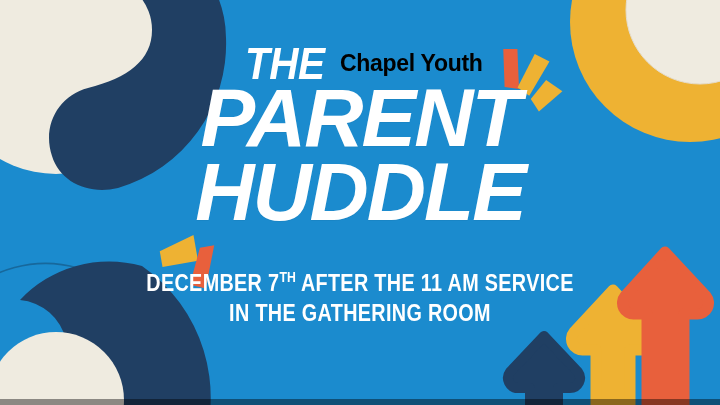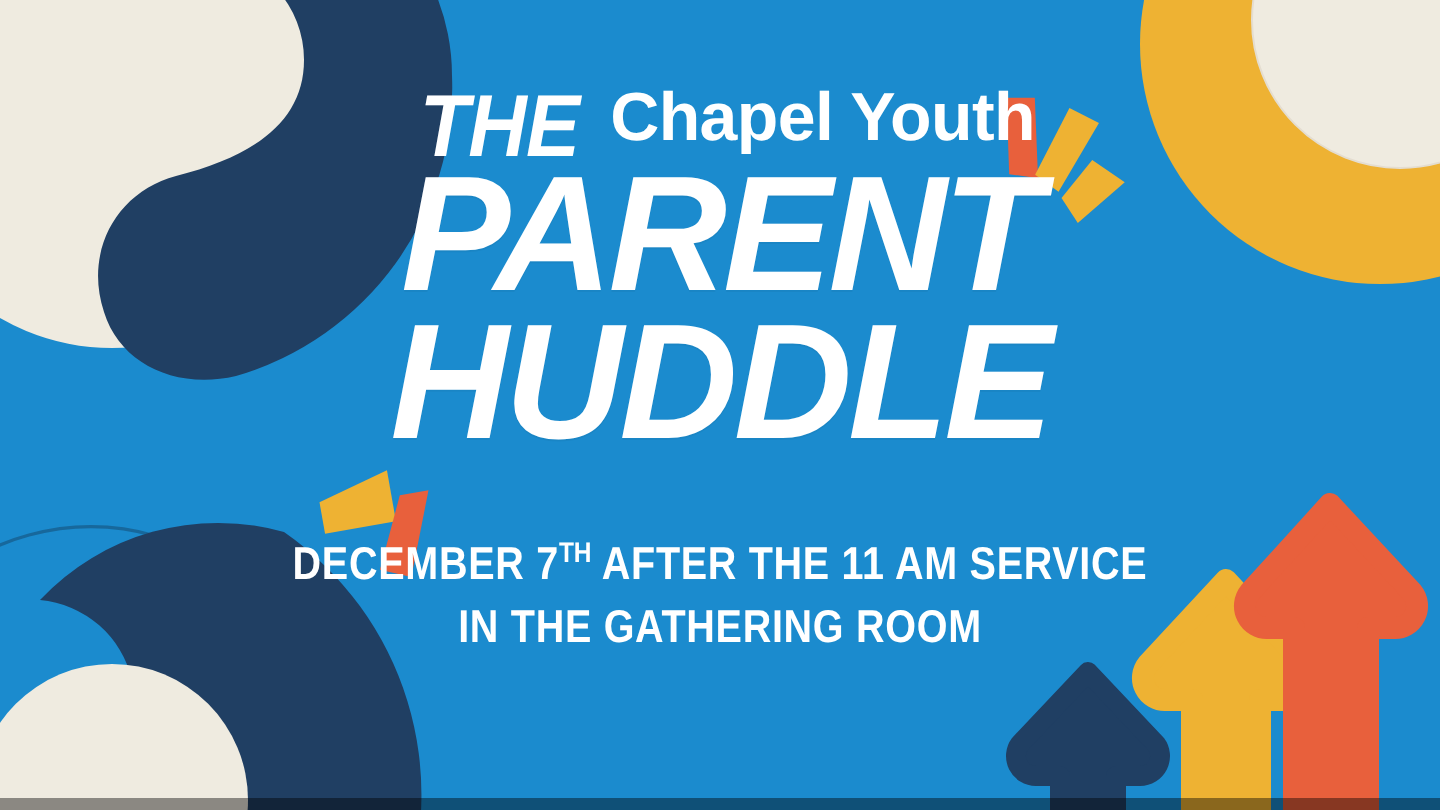--- a/index.html
+++ b/index.html
@@ -60,24 +60,24 @@
     color: #ffffff;
     transform: scaleX(0.92);
     transform-origin: right center;
     vertical-align: baseline;
   }
 
   .word-chapel {
     display: inline-block;
     font-family: "Liberation Sans", sans-serif;
     font-weight: bold;
-    font-size: 34px;
+    font-size: 23px;
     line-height: 1;
     letter-spacing: -0.3px;
-    color: #ffffff;
+    color: #000000;
     margin-left: 16px;
     position: relative;
     top: -8px;
   }
 
   .title-line {
     position: absolute;
     left: 0;
     width: 720px;
     text-align: center;

